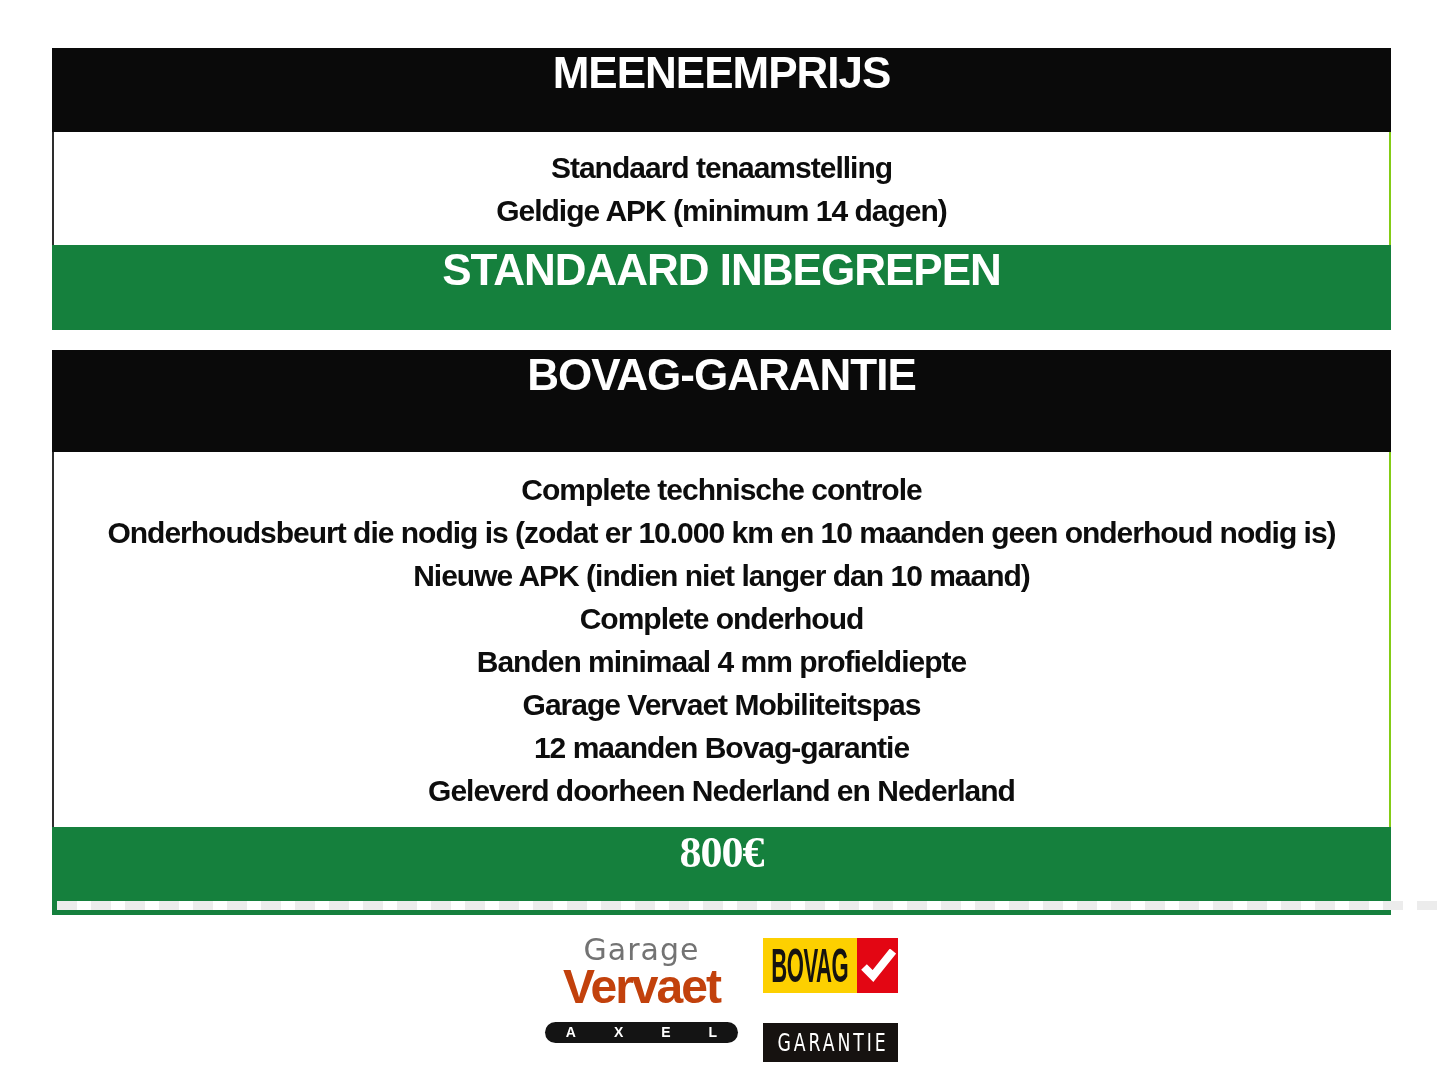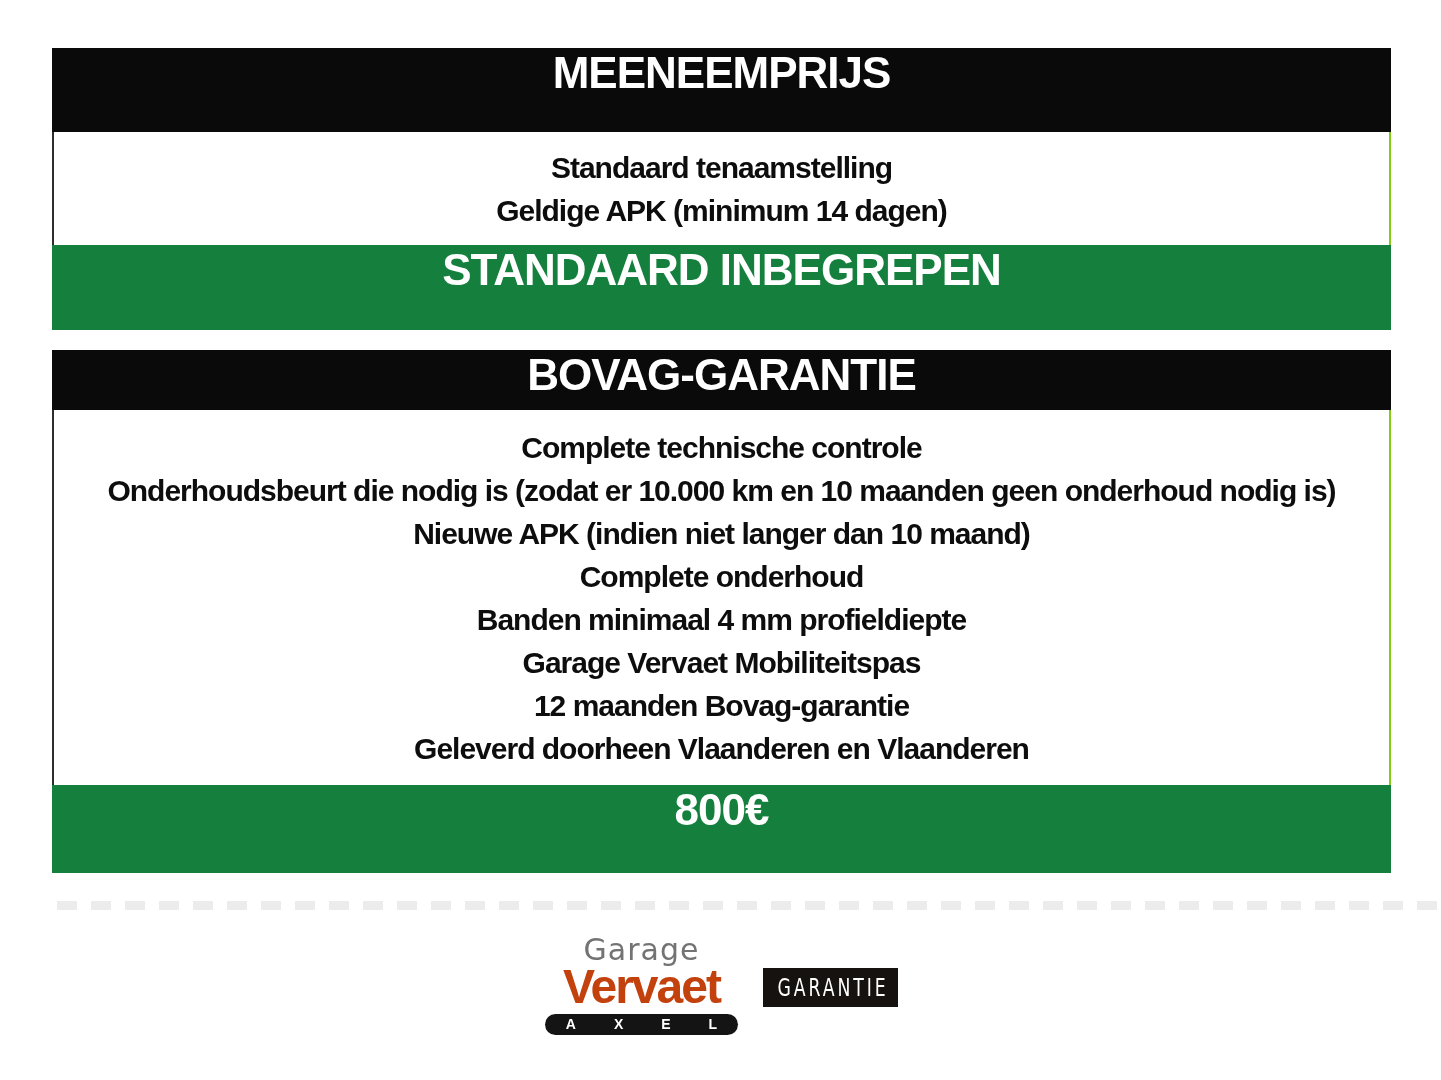--- a/index.html
+++ b/index.html
@@ -13,22 +13,22 @@
 
   .band { display:flex; align-items:flex-start; justify-content:center; }
   .band-black { background:#0a0a0a; }
   .band-red   { background:#15803d; }
   .band-title {
     color:#ffffff; font-weight:700; font-size:44px; letter-spacing:-1px;
     white-space:nowrap;
   }
   .band-meeneemprijs { height:84px; }
   .band-standaard    { height:85px; }
-  .band-bovag        { height:60px; }
-  .band-price        { height:88px; }
+  .band-bovag        { height:102px; }
+  .band-price        { height:88px;font-family:Liberation Serif, serif; }
   .gap { height:20px; background:#ffffff; }
 
   .panel {
     background:#ffffff;
     border-left:2px solid #2e2e2e; border-right:2px solid #84cc16;
   }
   .panel-meeneemprijs { height:113px; padding-top:14px; }
   .panel-bovag        { height:375px; padding-top:16px; }
   .line {
     height:43px; line-height:43px; text-align:center; white-space:nowrap;
@@ -44,21 +44,21 @@
   .vervaet-logo { position:absolute; left:545px; top:933px; width:193px; text-align:center; }
   .garage-word {
     font-family:"DejaVu Sans", sans-serif; font-weight:400; font-size:30px;
     color:#737373; letter-spacing:1px; line-height:33px;
   }
   .vervaet-word {
     font-weight:700; font-size:48px; color:#c2410c; letter-spacing:-2px;
     line-height:42px;
   }
   .axel-pill {
-    margin-top:6px; height:21px; border-radius:11px; background:#141414;
+    margin-top:14px; height:21px; border-radius:11px; background:#141414;
     display:flex; align-items:center; justify-content:center;
   }
   .axel-text {
     color:#ffffff; font-weight:700; font-size:14px;
     letter-spacing:38px; margin-right:-38px; line-height:21px;
   }
 
   
   .bovag-logo { position:absolute; left:763px; top:938px; width:135px; height:94px; }
   .bovag-top { display:flex; height:55px; }
@@ -111,38 +111,48 @@
     </div>
 
     <div class="panel panel-bovag">
       <div class="line">Complete technische controle</div>
       <div class="line">Onderhoudsbeurt die nodig is (zodat er 10.000 km en 10 maanden geen onderhoud nodig is)</div>
       <div class="line">Nieuwe APK (indien niet langer dan 10 maand)</div>
       <div class="line">Complete onderhoud</div>
       <div class="line">Banden minimaal 4 mm profieldiepte</div>
       <div class="line">Garage Vervaet Mobiliteitspas</div>
       <div class="line">12 maanden Bovag-garantie</div>
-      <div class="line">Geleverd doorheen Vlaanderen en Vlaanderen</div>
+      <div class="line">Geleverd doorheen Nederland en Nederland</div>
     </div>
 
     <div class="band band-red band-price">
       <span class="band-title">800€</span>
     </div>
 
   </div>
 
   <div class="artifact-line"></div>
 
   <div class="vervaet-logo">
     <div class="garage-word">Garage</div>
     <div class="vervaet-word">Vervaet</div>
     <div class="axel-pill">
       <span class="axel-text">AXEL</span>
     </div>
   </div>
 
   <div class="bovag-logo">
+    <div class="bovag-top">
+      <div class="bovag-yellow">
+        <span class="bovag-word">BOVAG</span>
+      </div>
+      <div class="bovag-redcell">
+        <svg width="36" height="34" viewBox="0 0 36 34">
+          <path d="M4 18 L13 27 L33 2" fill="none" stroke="#ffffff" stroke-width="8" stroke-linecap="butt" stroke-linejoin="miter"></path>
+        </svg>
+      </div>
+    </div>
     <div class="bovag-bottom">
       <span class="garantie-word">GARANTIE</span>
     </div>
   </div>
 
 </div>
 
 </body></html>

